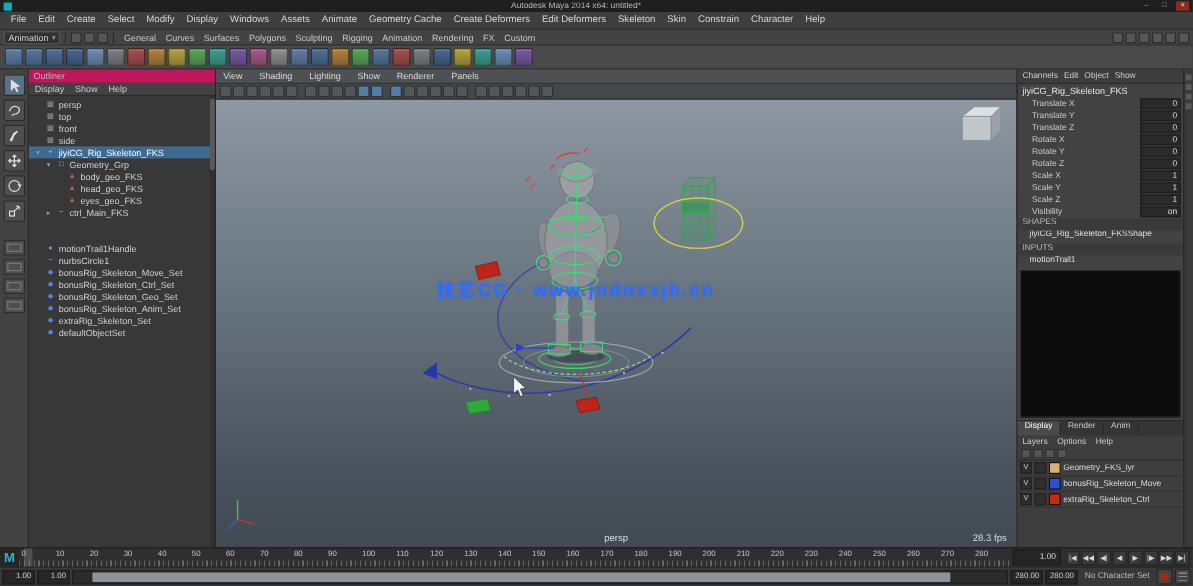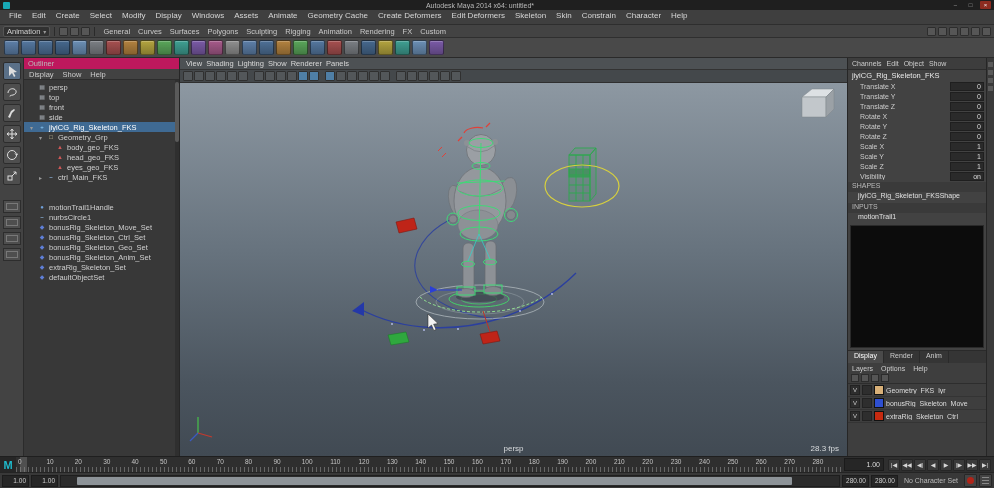--- a/index.html
+++ b/index.html
@@ -49,21 +49,21 @@
   .tree{flex:1;overflow:hidden;padding-top:2px}
   .orow{height:10px;display:flex;align-items:center;font-size:7.5px;color:#d0d0d0;padding-left:4px;gap:3px;white-space:nowrap}
   .orow.selected{background:#3f6a93;color:#fff}
   .exp{width:7px;color:#999;font-size:6px;text-align:center;flex:0 0 auto}
   .oicon{width:8px;font-size:6px;text-align:center;flex:0 0 auto;line-height:8px}
   .vscroll{position:absolute;right:0;top:22px;bottom:0;width:4px;background:#2f2f2f}
   .vscroll .vh{position:absolute;top:2px;left:0;right:0;height:60px;background:#5a5a5a;border-radius:2px}
 
   
   .viewport{flex:1;display:flex;flex-direction:column;min-width:0;background:#45494d}
-  .vp-menus{height:12px;background:#4d5154;display:flex;gap:4px;align-items:center;padding:0 6px;font-size:7.5px;color:#d8d8d8;border-bottom:1px solid #333;flex:0 0 auto}
+  .vp-menus{height:12px;background:#4d5154;display:flex;gap:14px;align-items:center;padding:0 6px;font-size:7.5px;color:#d8d8d8;border-bottom:1px solid #333;flex:0 0 auto}
   .vp-icons{height:13px;background:#44484b;border-bottom:1px solid #2f2f2f;display:flex;align-items:center;gap:1px;padding:0 3px;flex:0 0 auto}
   .vpi{width:10px;height:10px;background:#53575a;border:1px solid #303030;border-radius:1px;flex:0 0 auto}
   .vpi.on{background:#4f7fa6}
   .vpi.gap{margin-left:5px}
   .canvas{flex:1;position:relative;overflow:hidden}
   .canvas>svg{position:absolute;inset:0;width:100%;height:100%}
   .watermark{position:absolute;left:45%;top:150px;transform:translateX(-50%);font-size:15px;font-weight:bold;color:#2f6bff;letter-spacing:2px;white-space:nowrap;text-shadow:0 0 3px rgba(47,107,255,.55)}
   .cam-label{position:absolute;bottom:3px;left:50%;transform:translateX(-50%);font-size:8px;color:#d8dbdd}
   .fps{position:absolute;bottom:3px;right:8px;font-size:8px;color:#d8dbdd}
 
@@ -492,20 +492,21 @@
           </g>
 
           <g stroke-width="1.2" fill="none">
             <path d="M18,334 L18,350" stroke="#46c24a"></path>
             <path d="M18,350 L32,354" stroke="#c23a2e"></path>
             <path d="M18,350 L10,358" stroke="#3a5ac2"></path>
           </g>
 
           <polygon points="248,231 248,245 251.5,242 253.8,247.5 256,246.5 253.6,241.2 258,240.6" fill="#f2f2f2" stroke="#222" stroke-width="0.5"></polygon>
         </svg>
+        <div class="watermark">技艺CG · www.jndnxxjb.cn</div>
         <div class="cam-label">persp</div>
         <div class="fps">28.3 fps</div>
       </div>
     </div>
 
     <div class="rightpanel">
       <div class="rp-menus" id="cbMenus">
           <span>Channels</span>
           <span>Edit</span>
           <span>Object</span>

